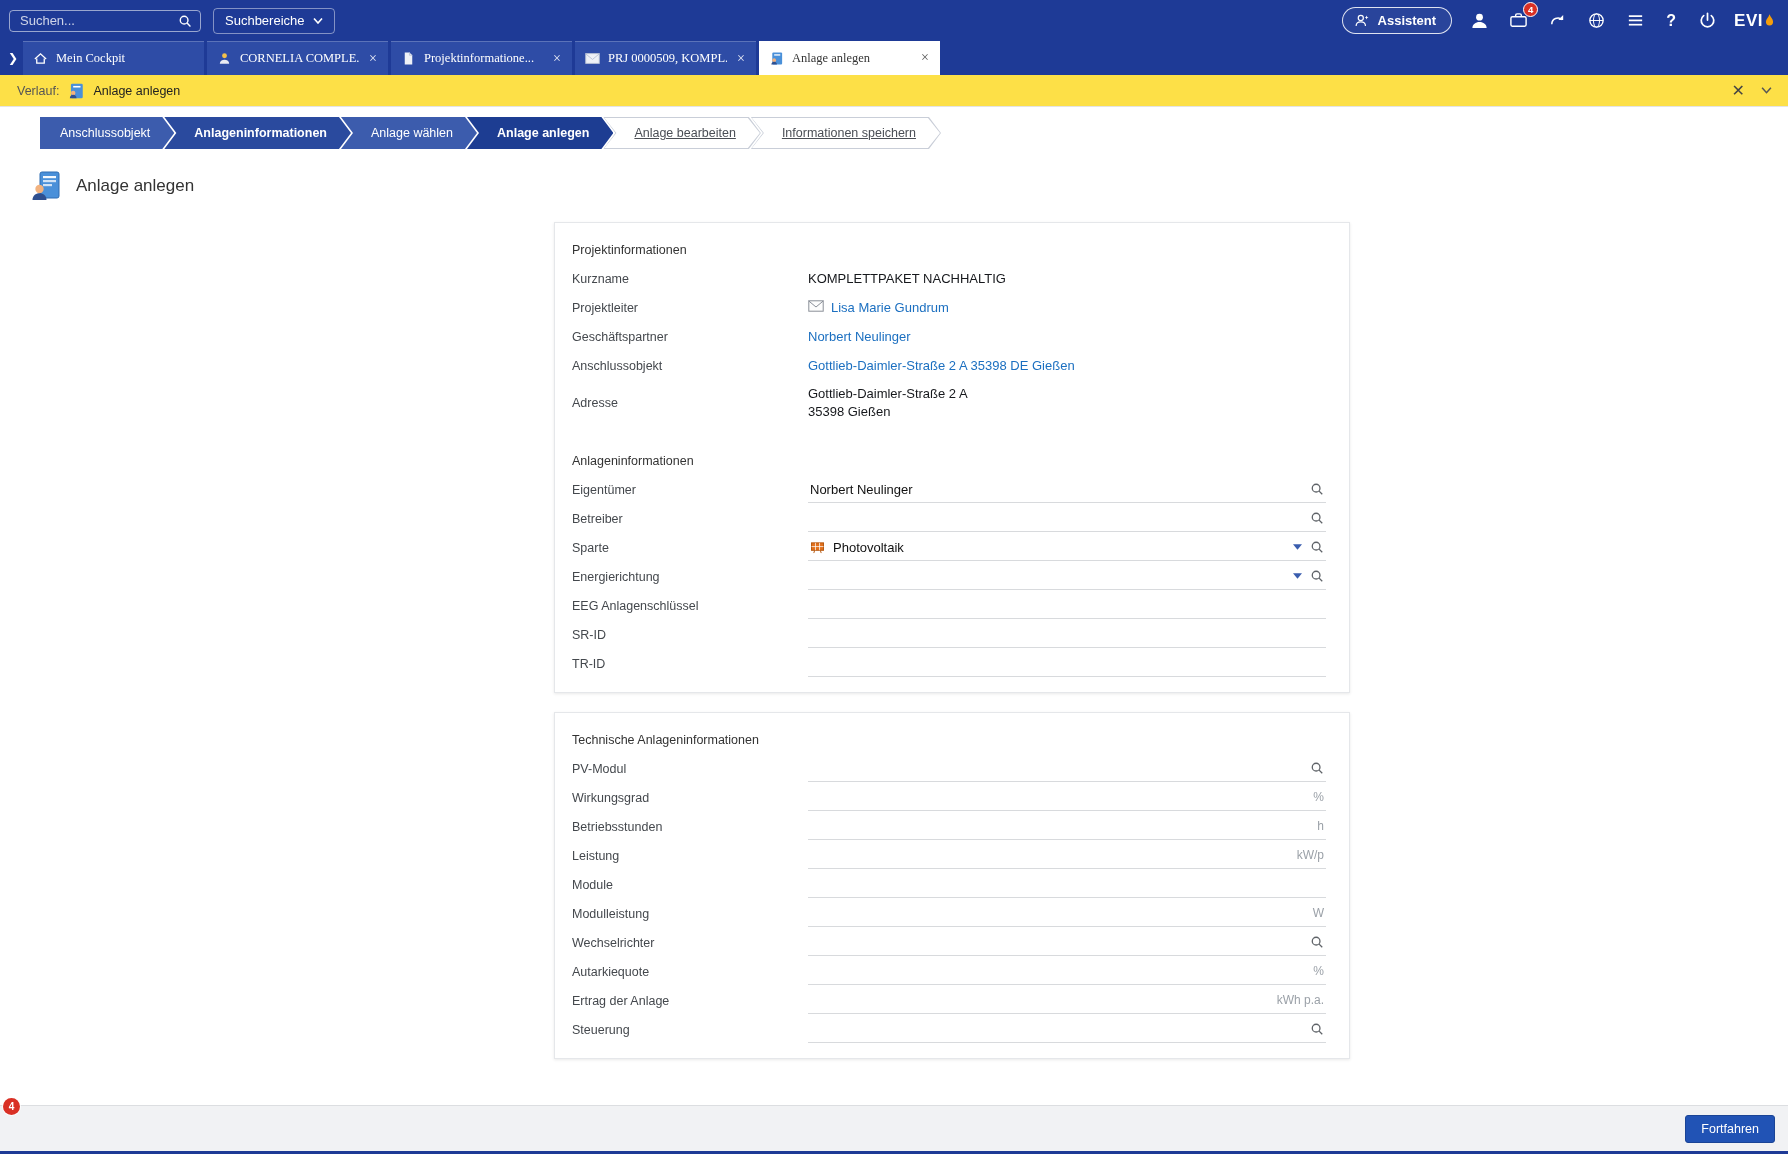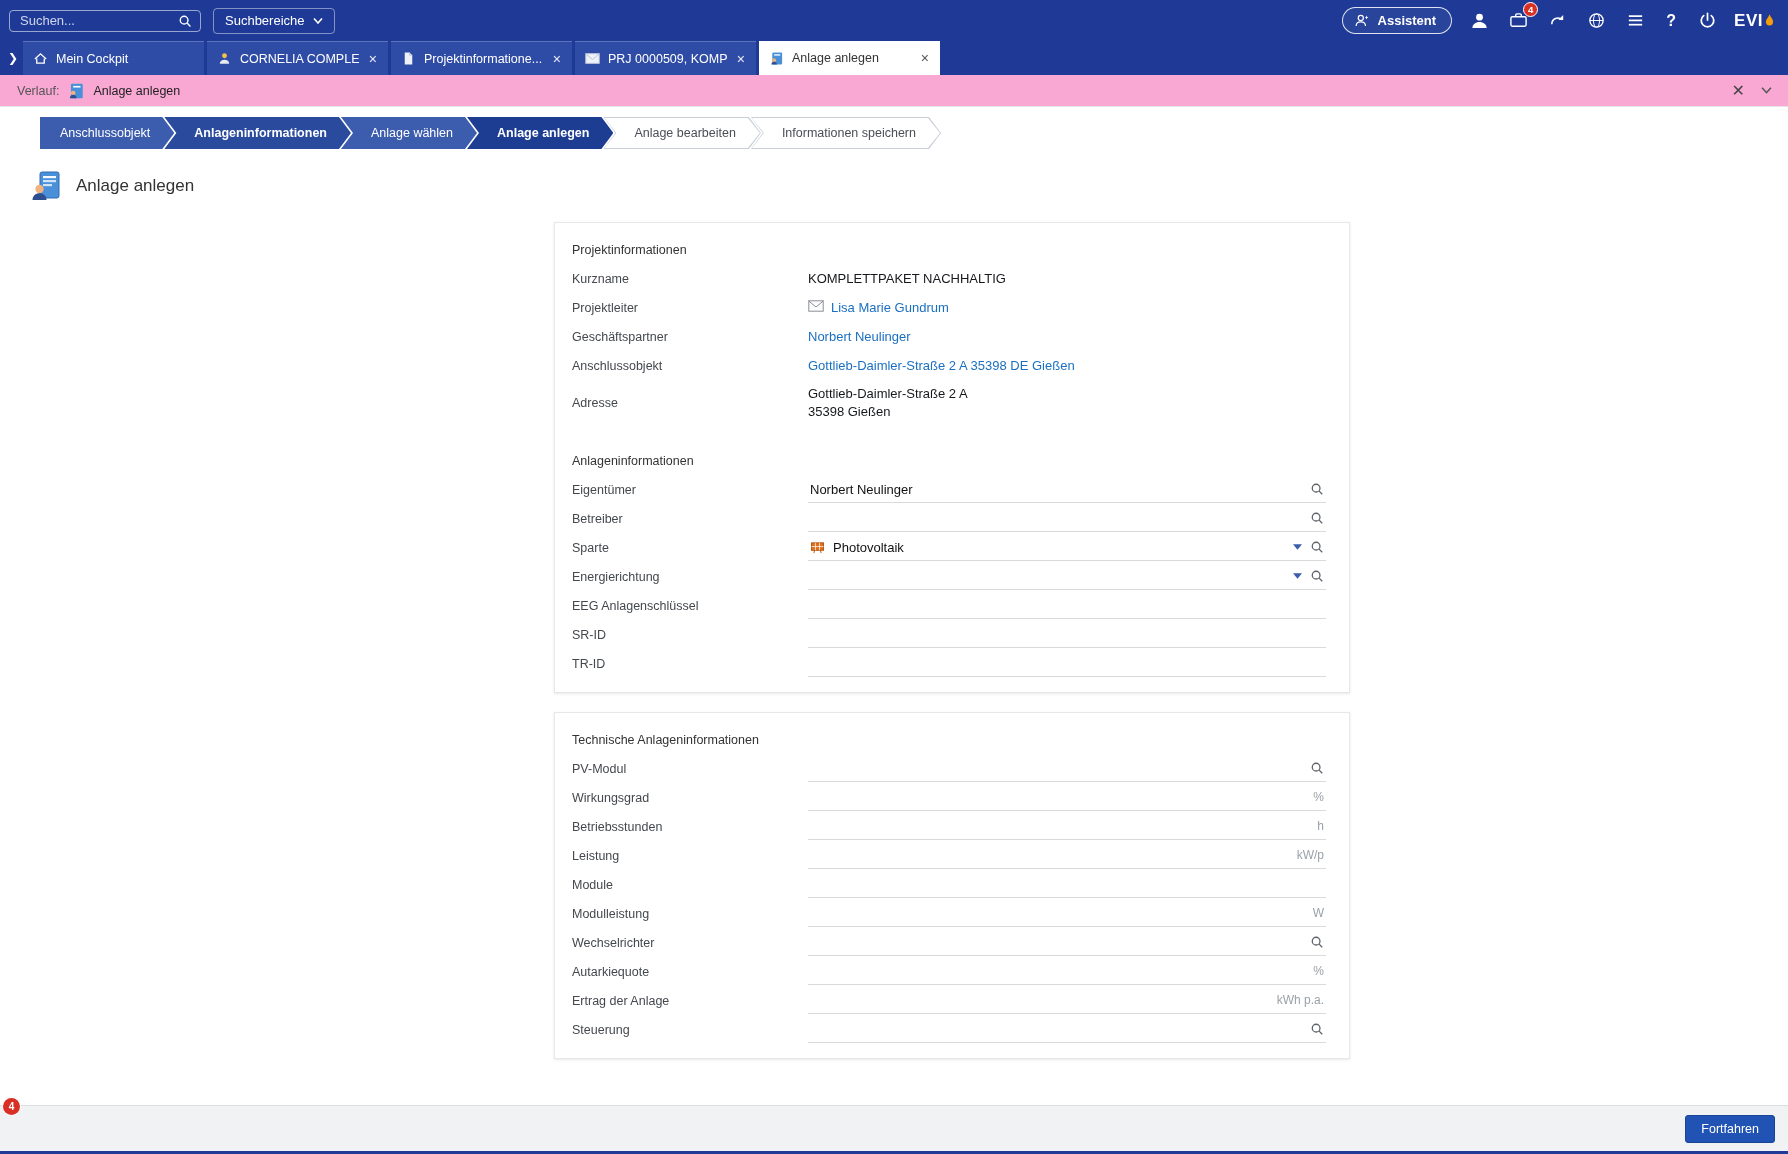--- a/index.html
+++ b/index.html
@@ -28,47 +28,47 @@
   .icon-btn{width:24px;height:24px;display:flex;align-items:center;justify-content:center;position:relative;cursor:pointer;}
   .icon-btn svg{width:19px;height:19px;}
   .nbadge{position:absolute;top:-7px;right:-8px;min-width:15px;height:15px;border-radius:8px;background:var(--badge-red);color:#fff;font-size:9.5px;display:flex;align-items:center;justify-content:center;padding:0 3px;border:1px solid #fff;font-weight:bold;}
   .help-btn{color:#fff;font-size:16px;font-weight:bold;width:18px;text-align:center;cursor:pointer;}
   .logo{display:flex;align-items:center;gap:2px;color:#fff;font-weight:bold;font-size:17px;letter-spacing:.5px;}
   .logo svg{width:9px;height:13px;}
 
   
   .tabbar{height:34px;background:var(--topbar);display:flex;align-items:stretch;padding-left:3px;}
   .tab-expander{color:#fff;width:20px;display:flex;align-items:center;justify-content:center;font-size:12px;cursor:pointer;}
-  .tab{width:181px;display:flex;align-items:center;gap:8px;padding:0 9px;background:var(--tab-inactive);color:#fff;font-size:12.5px;margin-right:3px;cursor:pointer;border-top:1px solid rgba(255,255,255,.22);}
+  .tab{width:181px;display:flex;align-items:center;gap:8px;padding:0 9px;background:var(--tab-inactive);color:#fff;font-size:12.5px;margin-right:3px;cursor:pointer;border-top:1px solid rgba(255,255,255,.22);font-family:Liberation Serif, serif;}
   .tab .tab-ico{flex:none;width:16px;height:16px;display:flex;align-items:center;justify-content:center;}
   .tab .tab-ico svg{width:15px;height:15px;}
   .tab .tab-label{flex:1;white-space:nowrap;overflow:hidden;}
   .tab .tab-close{color:rgba(255,255,255,.9);font-size:14px;line-height:1;padding:2px;cursor:pointer;}
   .tab.active{background:#fff;color:#333;border-top:none;}
   .tab.active .tab-close{color:#555;}
 
   
-  .history-bar{height:32px;background:#f9a8d4;border-bottom:1px solid #e4e4e4;display:flex;align-items:center;padding:0 16px 0 17px;gap:8px;font-size:12.5px;color:#555;}
+  .history-bar{height:32px;background:#fde047;border-bottom:1px solid #e4e4e4;display:flex;align-items:center;padding:0 16px 0 17px;gap:8px;font-size:12.5px;color:#555;}
   .history-ico{width:18px;height:18px;}
   .history-title{color:#222;}
   .history-right{margin-left:auto;display:flex;align-items:center;gap:16px;color:#444;}
   .hx{font-size:16px;line-height:1;cursor:pointer;}
   .hchev{width:11px;height:7px;cursor:pointer;}
 
   
   .wizard{display:flex;margin:10px 0 0 40px;}
   .step{height:32px;clip-path:polygon(0 0,calc(100% - 12px) 0,100% 50%,calc(100% - 12px) 100%,0 100%,12px 50%);background:var(--step-blue);color:#fff;font-size:12.5px;cursor:pointer;}
   .step.first{clip-path:polygon(0 0,calc(100% - 12px) 0,100% 50%,calc(100% - 12px) 100%,0 100%);}
   .step + .step{margin-left:-10px;}
   .step .step-fill{height:100%;display:flex;align-items:center;justify-content:center;padding:0 24px 0 30px;white-space:nowrap;}
   .step.first .step-fill{padding-left:20px;}
   .step.emph{font-weight:bold;background:var(--step-dark);}
   .step.current{font-weight:bold;background:var(--step-current);}
   .step.future{background:#c9ced8;color:#4a4e55;}
-  .step.future .step-fill{background:#fff;clip-path:polygon(0 0,calc(100% - 12px) 0,100% 50%,calc(100% - 12px) 100%,0 100%,12px 50%);margin:1px;height:calc(100% - 2px);width:calc(100% - 2px);}
+  .step.future .step-fill{background:#fff;clip-path:polygon(0 0,calc(100% - 12px) 0,100% 50%,calc(100% - 12px) 100%,0 100%,12px 50%);margin:1px;height:calc(100% - 2px);width:calc(100% - 2px);text-decoration:underline;}
 
   
   .page-title{display:flex;align-items:center;gap:13px;margin:21px 0 0 31px;font-size:17px;color:#333;}
   .page-title svg{width:32px;height:32px;}
 
   
   .card{width:796px;margin-left:554px;background:#fff;border:1px solid #e5e7ea;box-shadow:0 1px 3px rgba(0,0,0,.09);padding:12px 23px 14px 17px;}
   .card1{margin-top:20px;}
   .card2{margin-top:19px;}
   .section-title{height:29px;display:flex;align-items:center;font-size:12.5px;color:#333;}

